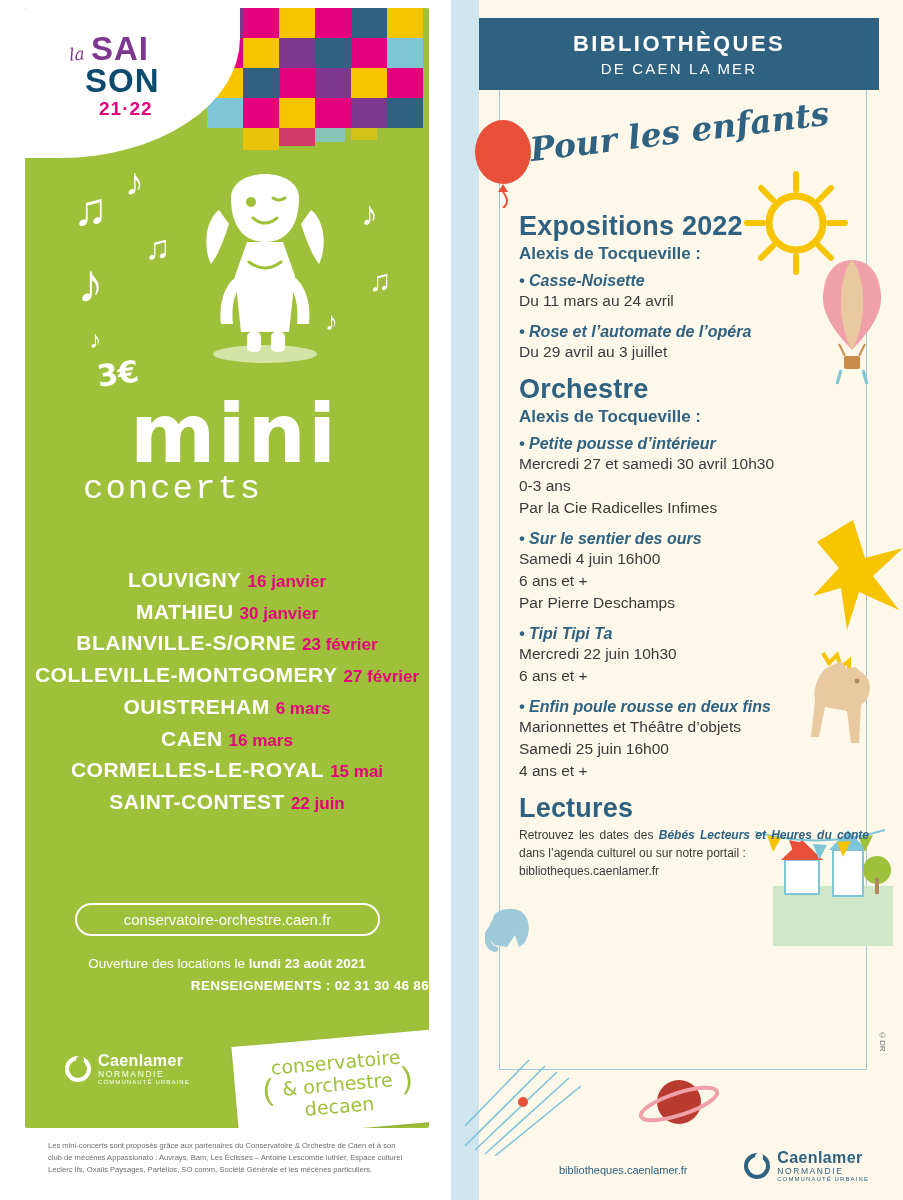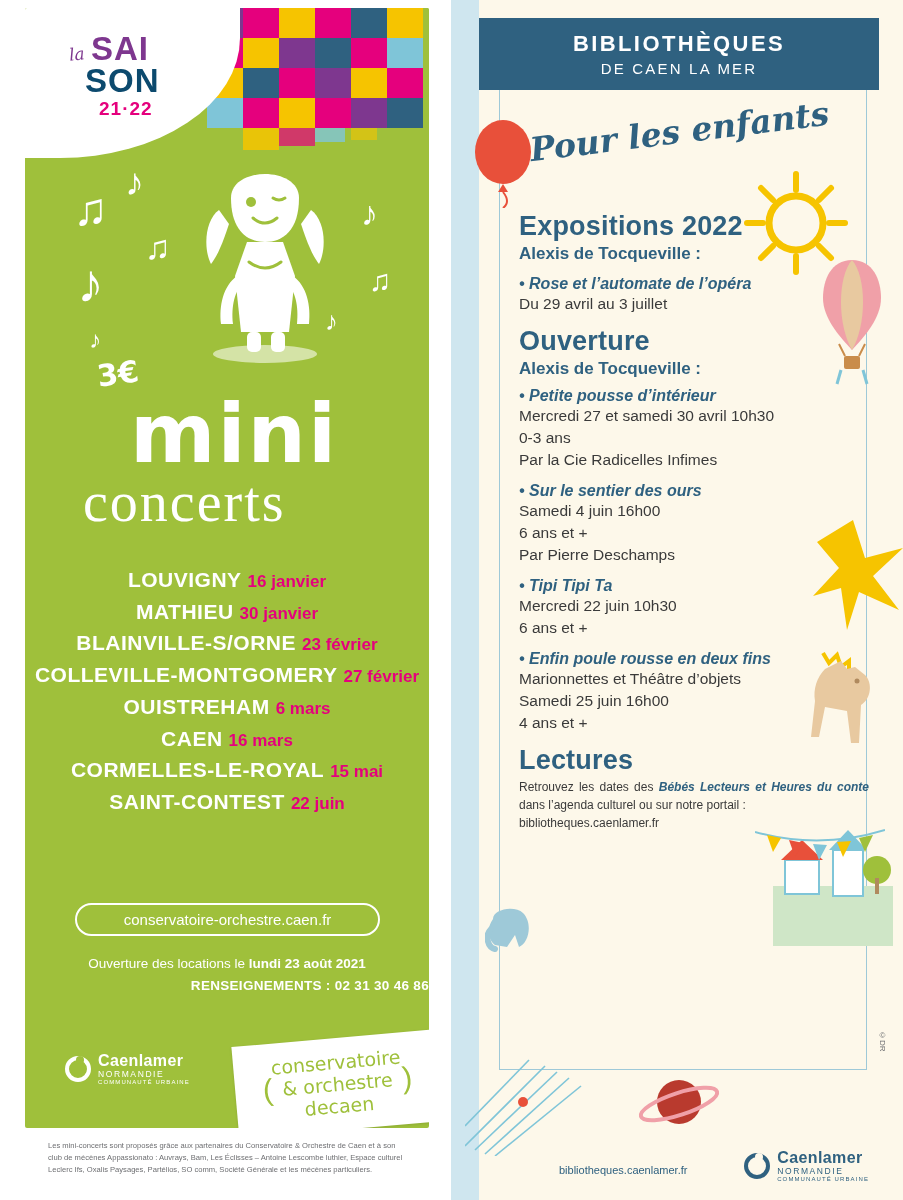--- a/index.html
+++ b/index.html
@@ -101,24 +101,24 @@
     font-size: 82px;
     font-weight: bold;
     letter-spacing: 2px;
     z-index: 8;
     font-family: "DejaVu Sans", sans-serif;
   }
   .concerts {
     position: absolute;
     left: 58px; top: 462px;
     color: #ffffff;
-    font-size: 56px;
+    font-size: 34px;
     letter-spacing: 2px;
     z-index: 8;
-    font-family: Liberation Serif, serif;
+    font-family: Liberation Mono, monospace;
   }
 
   .city-list {
     position: absolute;
     left: 0; top: 558px;
     width: 404px;
     z-index: 8;
     text-align: center;
   }
   .city-row {
@@ -599,27 +599,29 @@
         <circle cx="58" cy="56" r="5" fill="#e8503a"></circle>
       </svg>
     </div>
 
     <div class="content">
 
       <h2 class="sec">Expositions 2022</h2>
       <div class="venue">Alexis de Tocqueville :</div>
 
       <div class="item">
+        <div class="ttl">• Casse-Noisette</div>
+        <div class="ln">Du 11 mars au 24 avril</div>
       </div>
       <div class="item">
         <div class="ttl">• Rose et l’automate de l’opéra</div>
         <div class="ln">Du 29 avril au 3 juillet</div>
       </div>
 
-      <h2 class="sec">Ouverture</h2>
+      <h2 class="sec">Orchestre</h2>
       <div class="venue">Alexis de Tocqueville :</div>
 
       <div class="item">
         <div class="ttl">• Petite pousse d’intérieur</div>
         <div class="ln">Mercredi 27 et samedi 30 avril 10h30</div>
         <div class="ln">0-3 ans</div>
         <div class="ln">Par la Cie Radicelles Infimes</div>
       </div>
       <div class="item">
         <div class="ttl">• Sur le sentier des ours</div>

